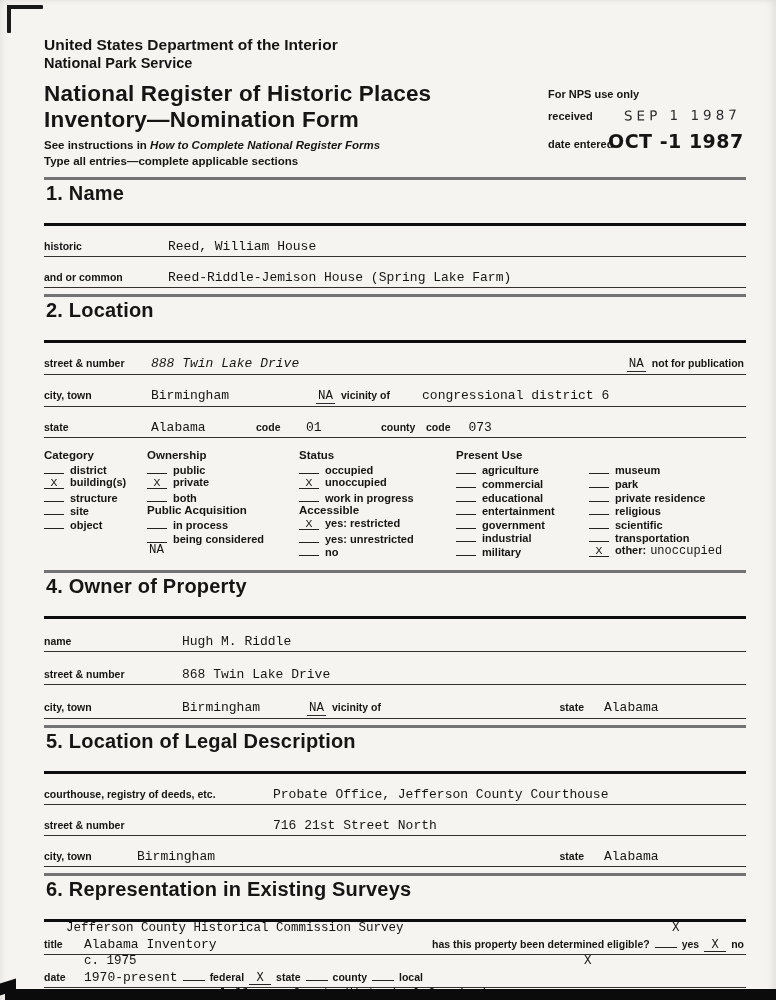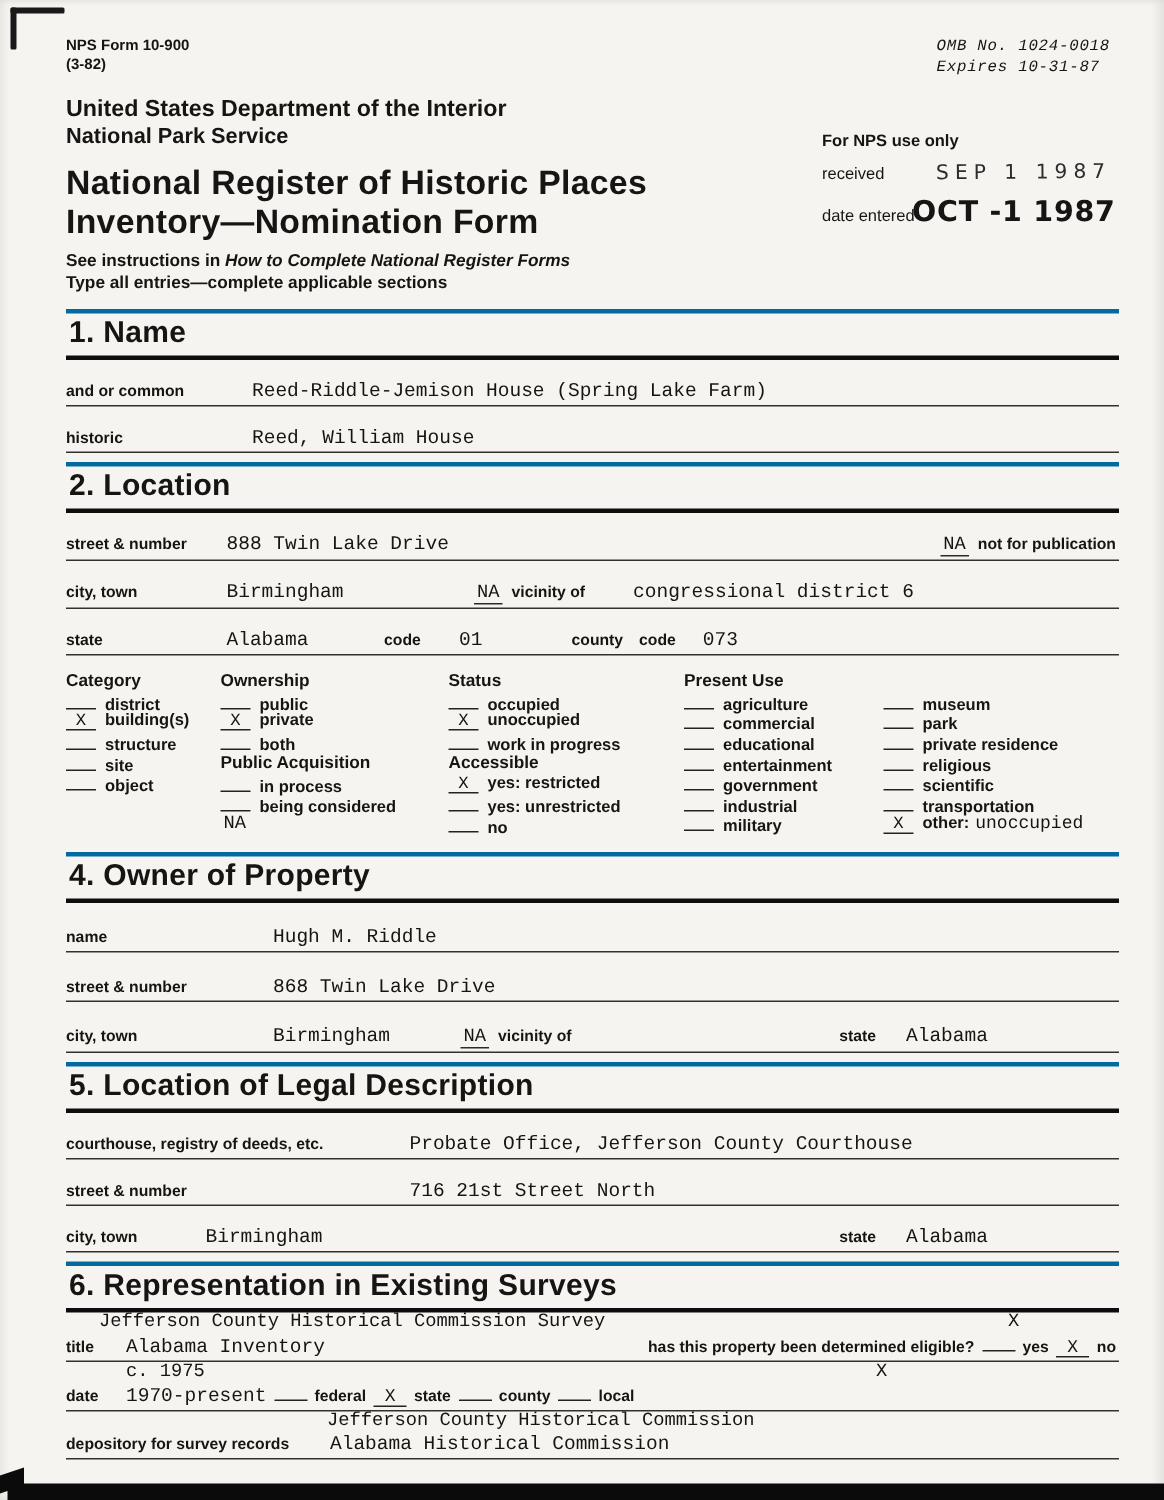--- a/index.html
+++ b/index.html
@@ -20,40 +20,40 @@
   
   .top{display:flex;justify-content:space-between;align-items:flex-start;}
   .form-id{font-size:10px;font-weight:bold;line-height:1.3;}
   .omb{font-family:"Liberation Mono",monospace;font-style:italic;font-size:10.5px;line-height:1.35;margin-right:6px;letter-spacing:.5px;}
   .dept{margin-top:12px;font-weight:bold;line-height:1.2;}
   .dept-line1{font-size:15.5px;}
   .dept-line2{font-size:14.5px;}
   .nps-box{position:absolute;left:548px;top:88px;width:212px;}
   .nps-title{font-weight:bold;font-size:11px;}
   .nps-row{display:flex;align-items:baseline;margin-top:7px;}
-  .nps-label{font-weight:normal;font-size:11px;width:76px;flex:none;}
+  .nps-label{font-weight:bold;font-size:11px;width:76px;flex:none;}
   .stamp-received{font-family:"DejaVu Sans",sans-serif;font-size:13.5px;letter-spacing:4px;color:#2c2c2c;transform:rotate(-.5deg);display:inline-block;white-space:nowrap;}
   .stamp-entered{font-family:"DejaVu Sans",sans-serif;font-weight:bold;font-size:19px;letter-spacing:.5px;margin-left:-16px;white-space:nowrap;}
   .main-title{font-size:22.5px;font-weight:bold;line-height:1.16;margin:9px 0 5px;width:520px;letter-spacing:.2px;}
   .instr{font-weight:bold;font-size:11.5px;line-height:1.35;width:500px;}
   .instr i{font-style:italic;}
 
   
   .sec-head{
     font-size:20px;font-weight:bold;margin:6px 0 0;
-    border-top:3px solid #0369a1;border-bottom:3px solid #0d0d0d;
-    padding:2px 0 3px 2px;letter-spacing:.2px;
+    border-top:3px solid #737373;border-bottom:3px solid #0d0d0d;
+    padding:2px 0 18px 2px;letter-spacing:.2px;
   }
 
   
   .frow{display:flex;align-items:baseline;border-bottom:1.4px solid #34312d;padding:13px 2px 2px 0;}
   .frow.tall{padding-top:15px;}
   .flabel{font-size:10.5px;font-weight:bold;flex:none;}
   .fvalue{font-family:"Liberation Mono",monospace;font-size:13px;flex:none;white-space:nowrap;}
-  .grow{flex:1;}
+  .grow{flex:1;font-style:italic;}
   .ml-auto{margin-left:auto;}
   .na-typed{font-family:"Liberation Mono",monospace;font-size:12.5px;border-bottom:1.4px solid #2b2b2b;line-height:1.05;padding:0 2px;margin-right:6px;flex:none;}
   .w40{width:40px;}.w45{width:45px;}.w50{width:50px;}.w55{width:55px;}.w75{width:75px;}
   .w93{width:93px;}.w105{width:105px;}.w107{width:107px;}.w124{width:124px;}
   .w125{width:125px;}.w140{width:140px;}.w146{width:138px;}.w165{width:165px;}
   .w176{width:176px;}.w229{width:229px;}
   .gap18{margin-left:18px;}.gap32{margin-left:32px;}.gap8{margin-left:8px;}.mr20{margin-right:20px;}
 
   
   .class-grid{display:flex;padding:10px 0 6px;}
@@ -77,53 +77,43 @@
   .q{font-size:10.5px;}
 </style>
 </head>
 <body>
 
 <div class="page">
   <div class="corner-tl-h"></div>
   <div class="corner-tl-v"></div>
 
   <div class="content">
-    <div class="top">
-      <div class="form-id">
-        <div>NPS Form 10-900</div>
-        <div>(3-82)</div>
-      </div>
-      <div class="omb">
-        <div>OMB No. 1024-0018</div>
-        <div>Expires 10-31-87</div>
-      </div>
-    </div>
 
     <div class="dept">
       <div class="dept-line1">United States Department of the Interior</div>
       <div class="dept-line2">National Park Service</div>
     </div>
 
     <h1 class="main-title">
       <span>National Register of Historic Places</span><br>
       <span>Inventory—Nomination Form</span>
     </h1>
     <div class="instr">
       <span>See instructions in </span><i>How to Complete National Register Forms</i>
     </div>
     <div class="instr" style="margin-bottom:8px;">Type all entries—complete applicable sections</div>
 
     <h2 class="sec-head" style="margin-top:8px;">1. Name</h2>
     <div class="frow">
+      <span class="flabel w124">historic</span>
+      <span class="fvalue">Reed, William House</span>
+    </div>
+    <div class="frow">
       <span class="flabel w124">and or common</span>
       <span class="fvalue">Reed-Riddle-Jemison House (Spring Lake Farm)</span>
-    </div>
-    <div class="frow">
-      <span class="flabel w124">historic</span>
-      <span class="fvalue">Reed, William House</span>
     </div>
 
     <h2 class="sec-head">2. Location</h2>
     <div class="frow">
       <span class="flabel w107">street &amp; number</span>
       <span class="fvalue grow">888 Twin Lake Drive</span>
       <span class="na-typed">NA</span>
       <span class="flabel">not for publication</span>
     </div>
     <div class="frow">

